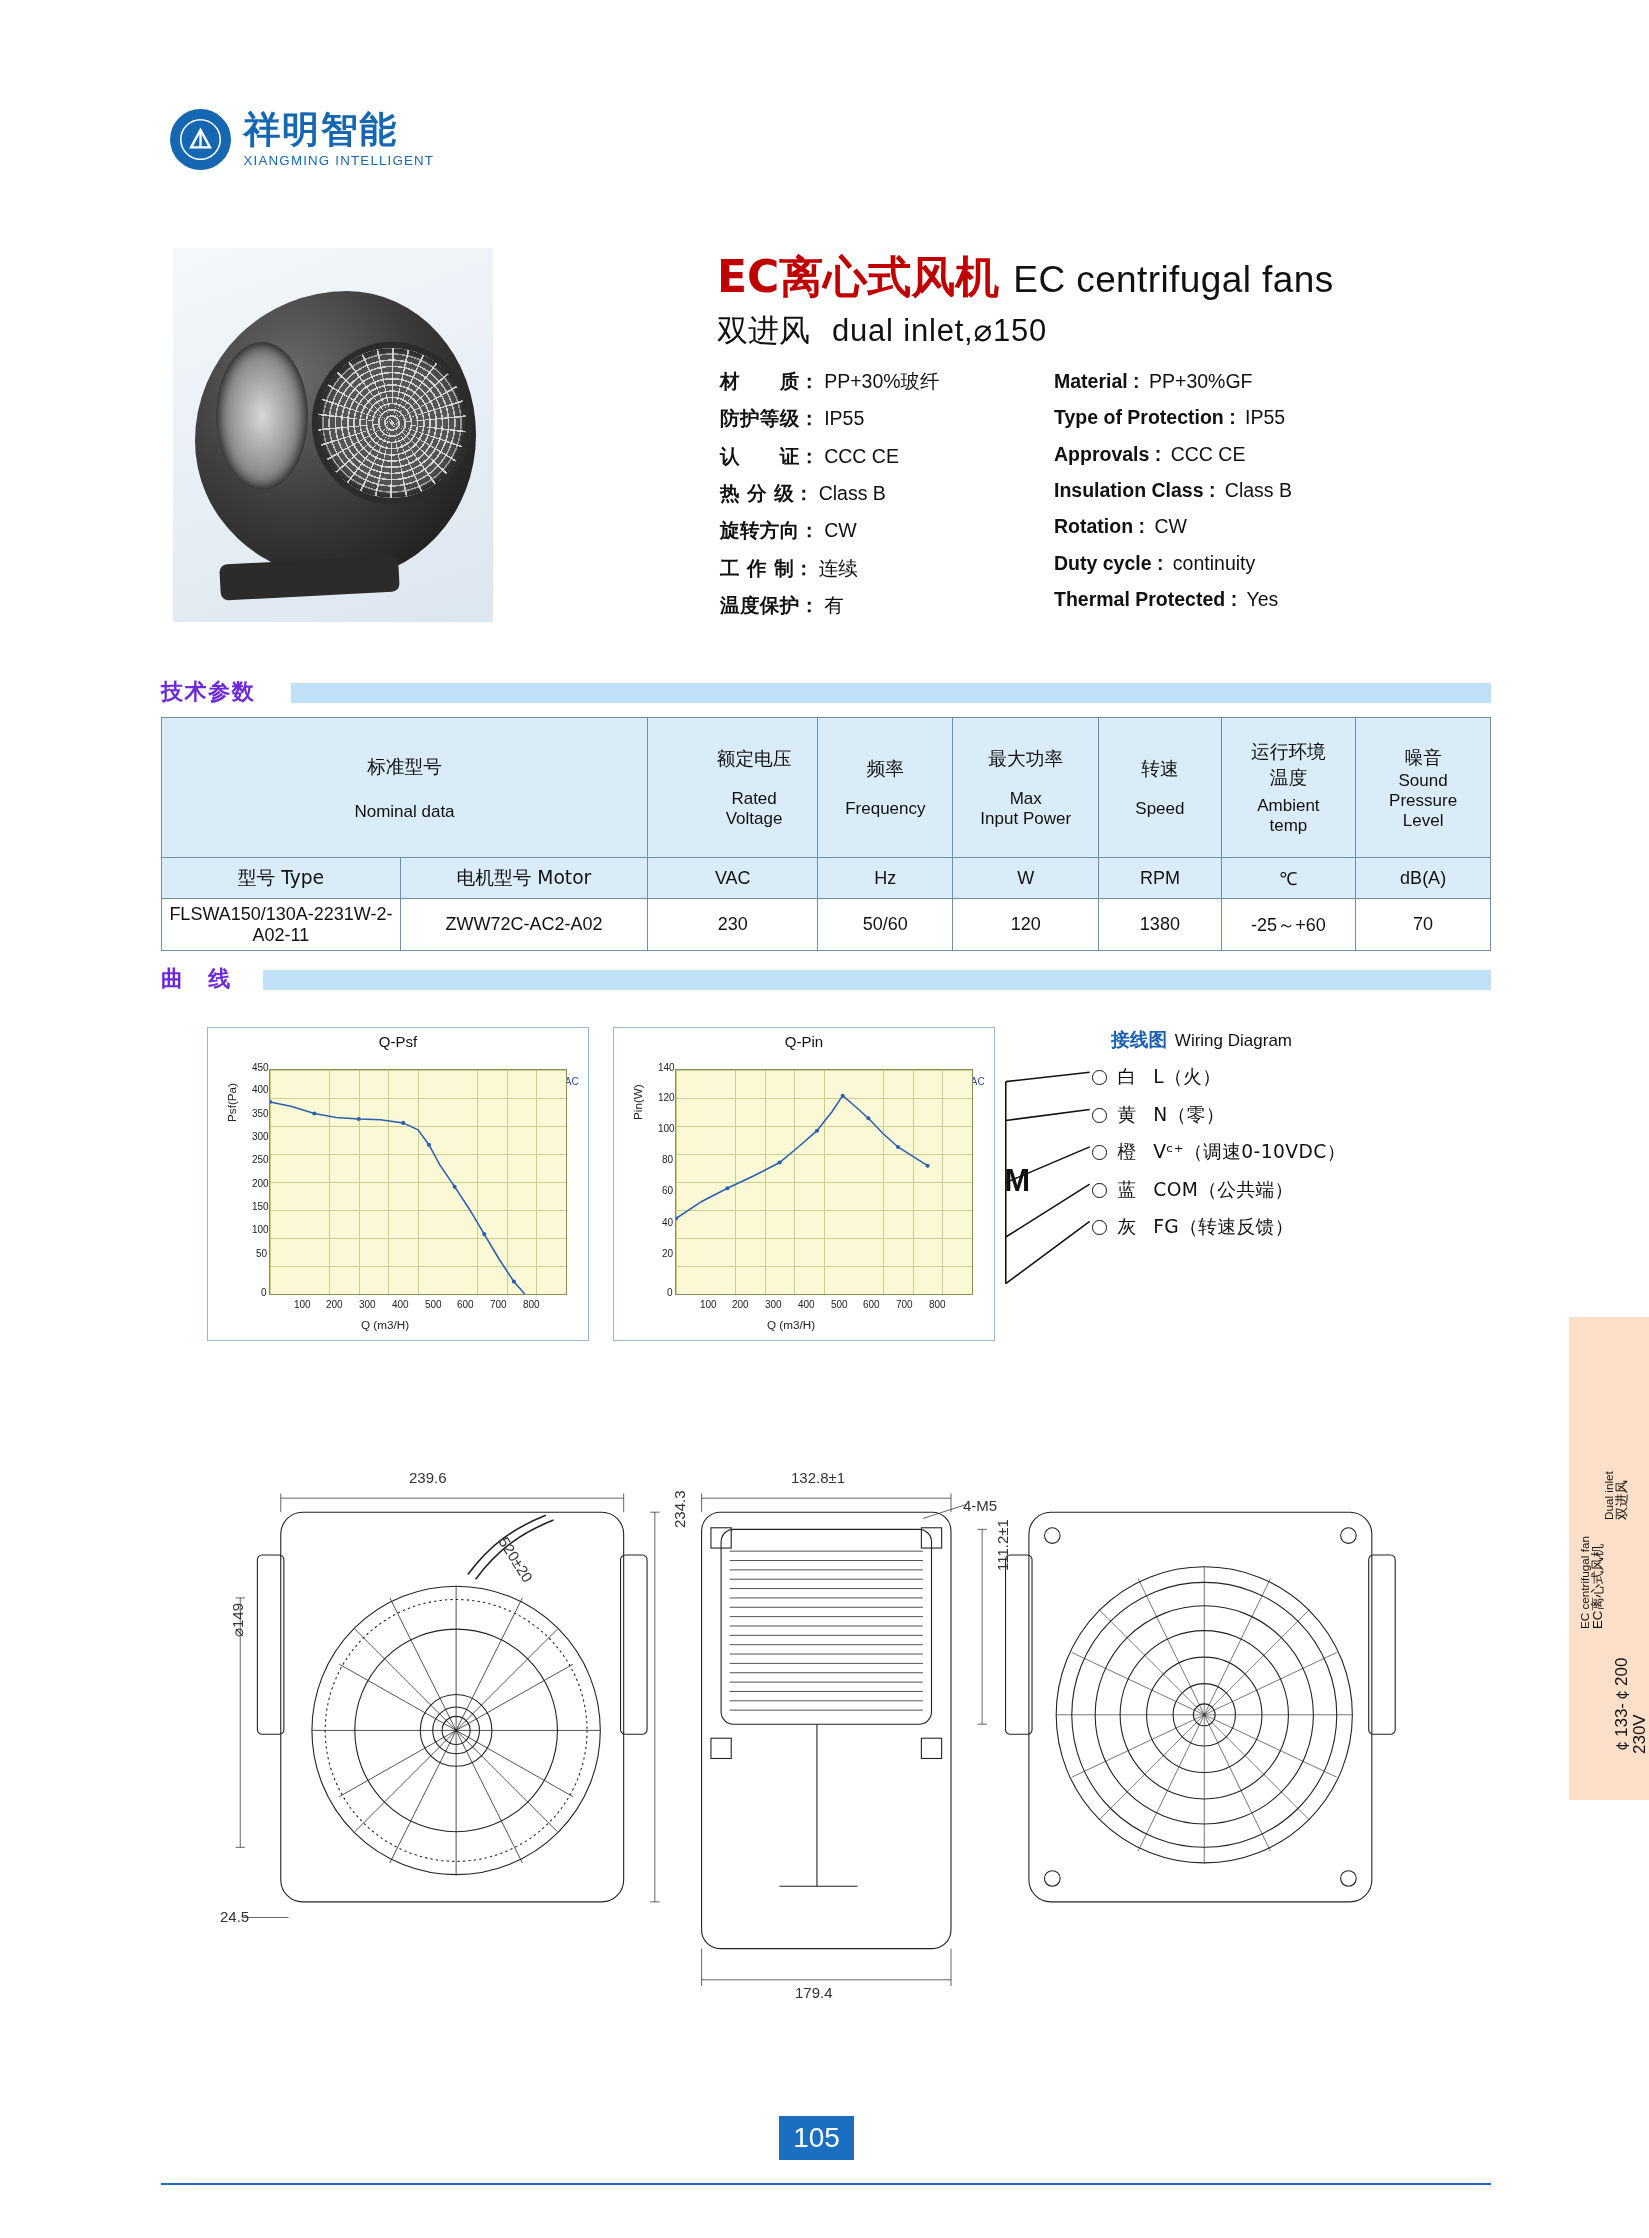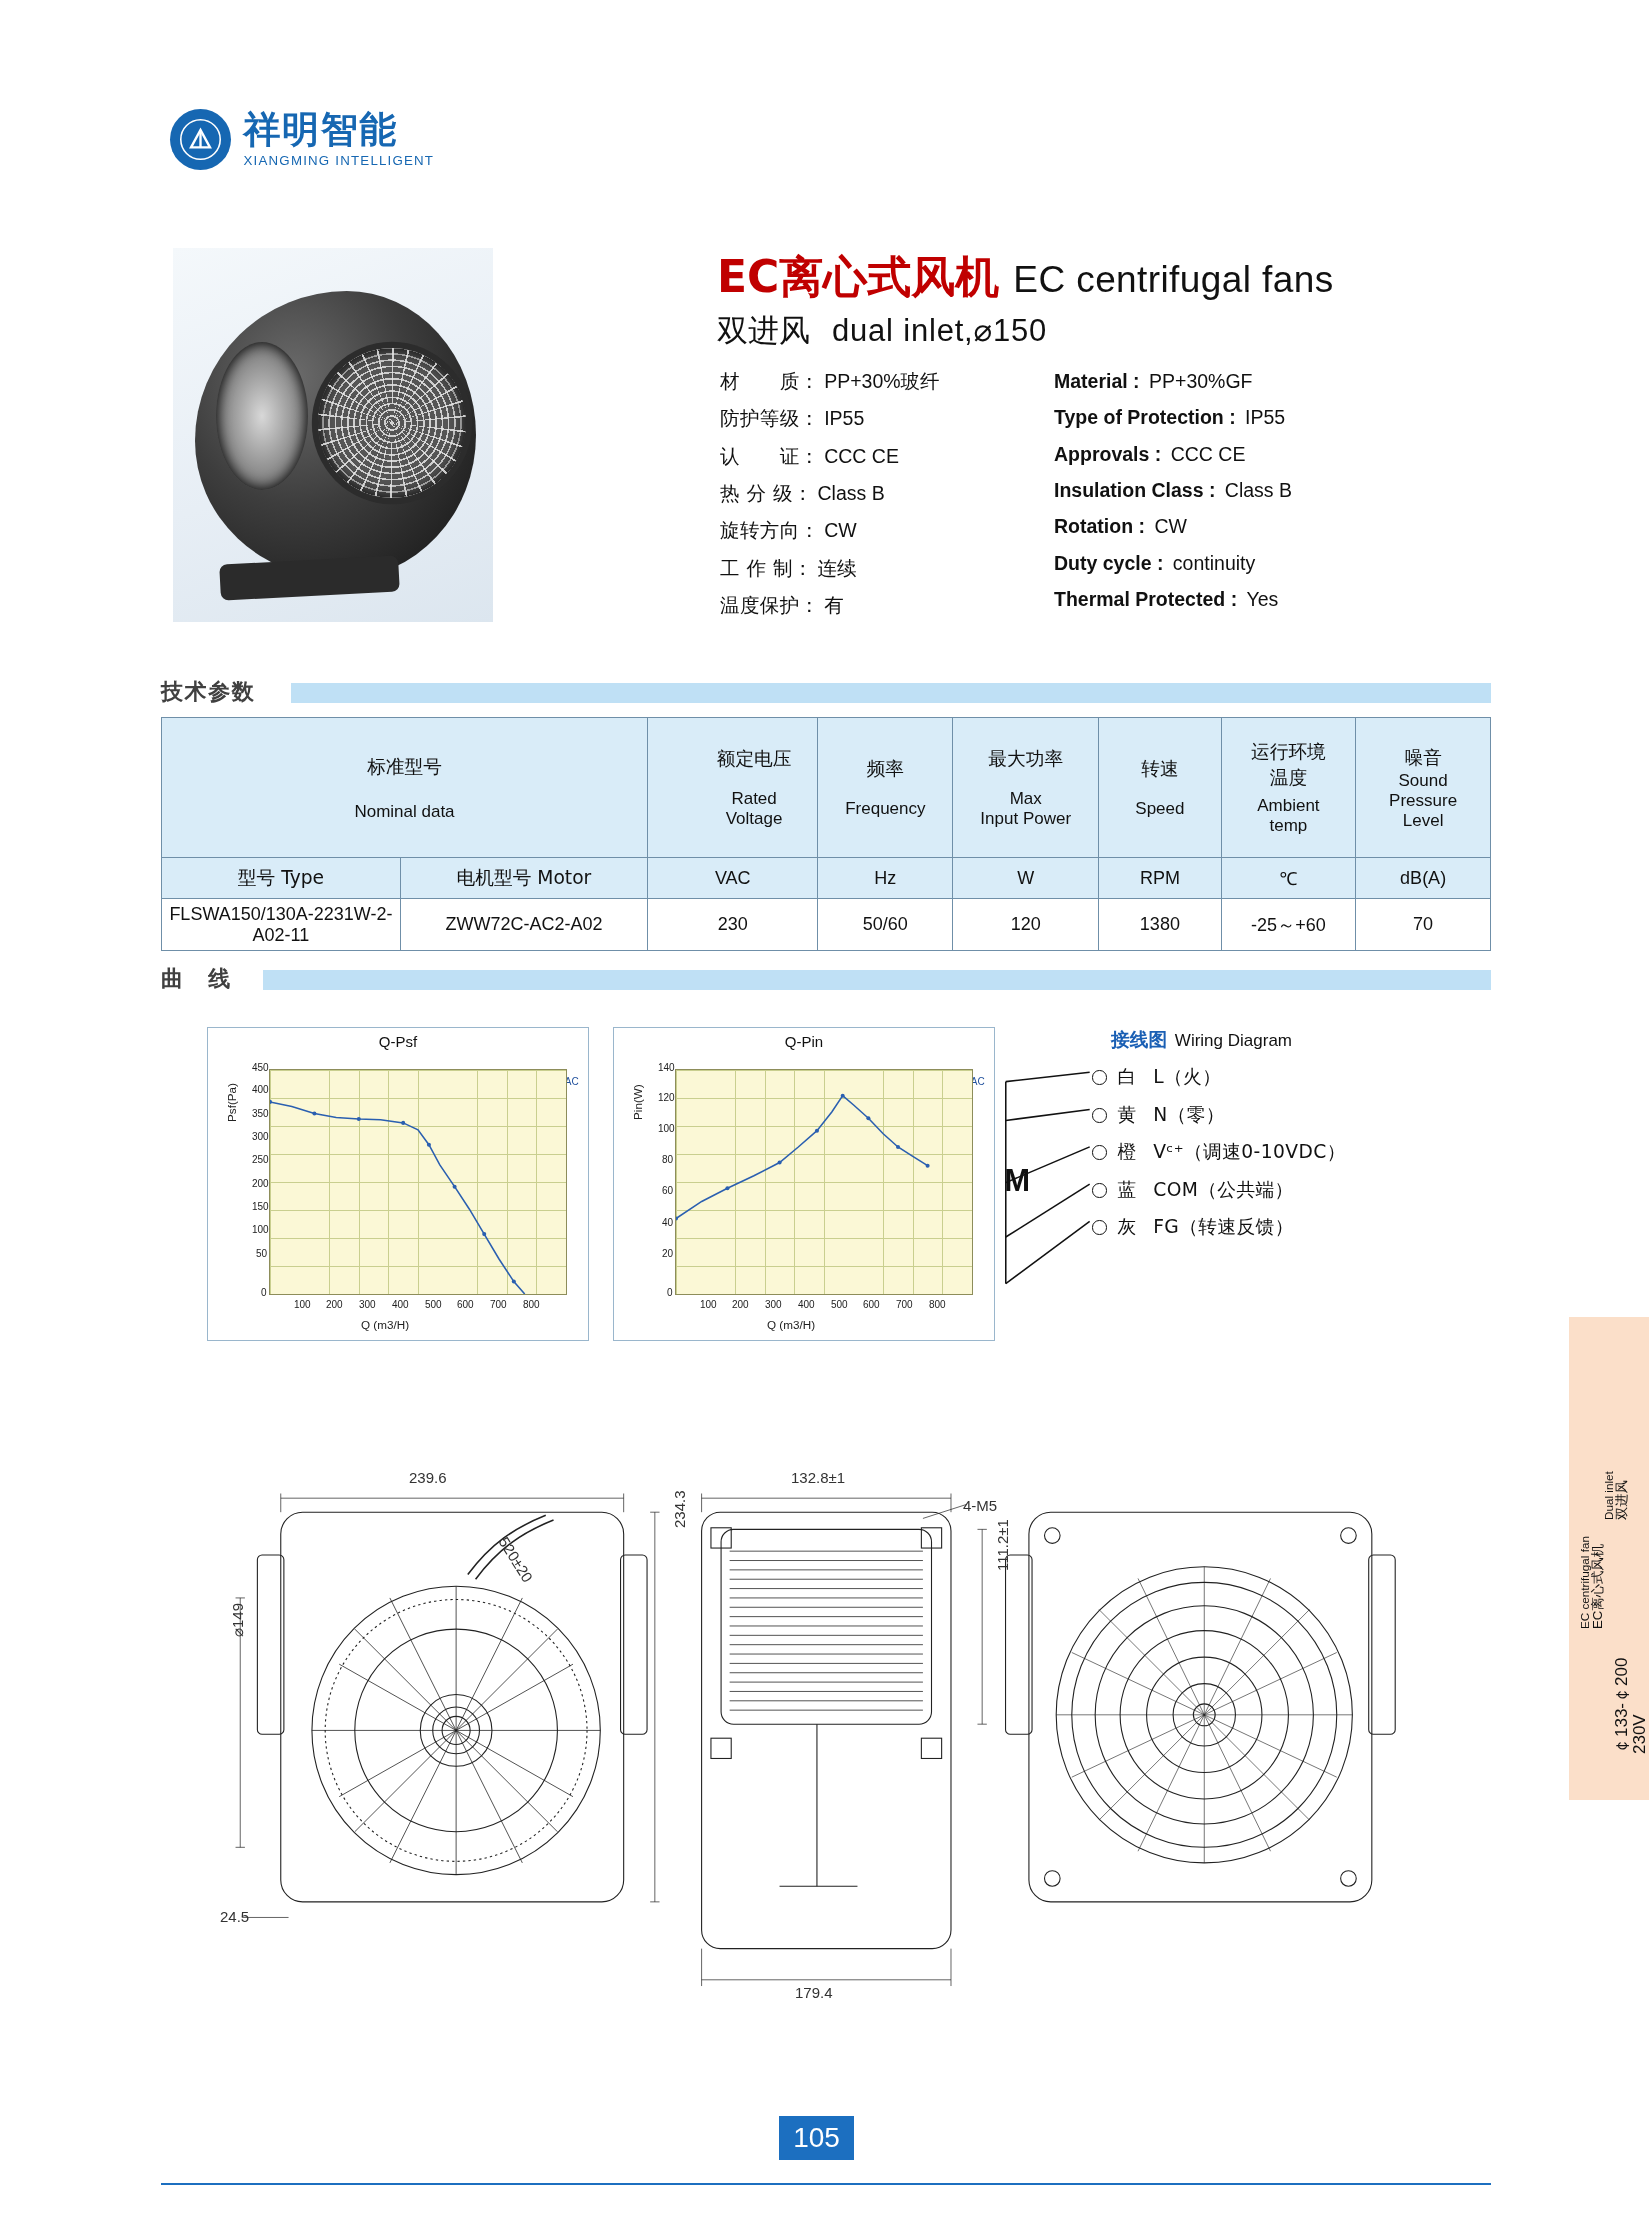--- a/index.html
+++ b/index.html
@@ -89,34 +89,34 @@
   .s-en { font-size:31px; margin-left:22px; letter-spacing:0.8px; }
 
   
   .spec-cn { position:absolute; left:720px; top:368px; width:312px; }
   .spec-en { position:absolute; left:1054px; top:368px; width:437px; }
   .spec-row {
     display:flex; align-items:baseline;
     margin-bottom:10px; font-size:19.5px; line-height:1.35;
   }
   .spec-cn .k {
-    font-weight:normal; font-family:"DejaVu Sans", sans-serif;
+    font-weight:bold; font-family:"DejaVu Sans", sans-serif;
     letter-spacing:0.4px; white-space:pre;
   }
   .spec-cn .v { margin-left:4.7px; }
   .spec-en .k { font-weight:bold; }
   .spec-en .v { margin-left:9.4px; }
 
   
   .sec {
     position:absolute; left:161px; width:1330px; height:31px;
   }
   .sec .label {
     position:absolute; left:0; top:-3.1px;
-    font-size:22px; font-weight:bold; color:#404040;
+    font-size:22px; font-weight:bold; color:#6d28d9;
     font-family:"DejaVu Sans", sans-serif;
     letter-spacing:1.6px; background:#fff; padding-right:7.8px; z-index:2;
   }
   .sec .bar {
     position:absolute; right:0; top:3.1px; height:20px;
     background:#bfe0f5;
   }
 
   
   .tbl {

